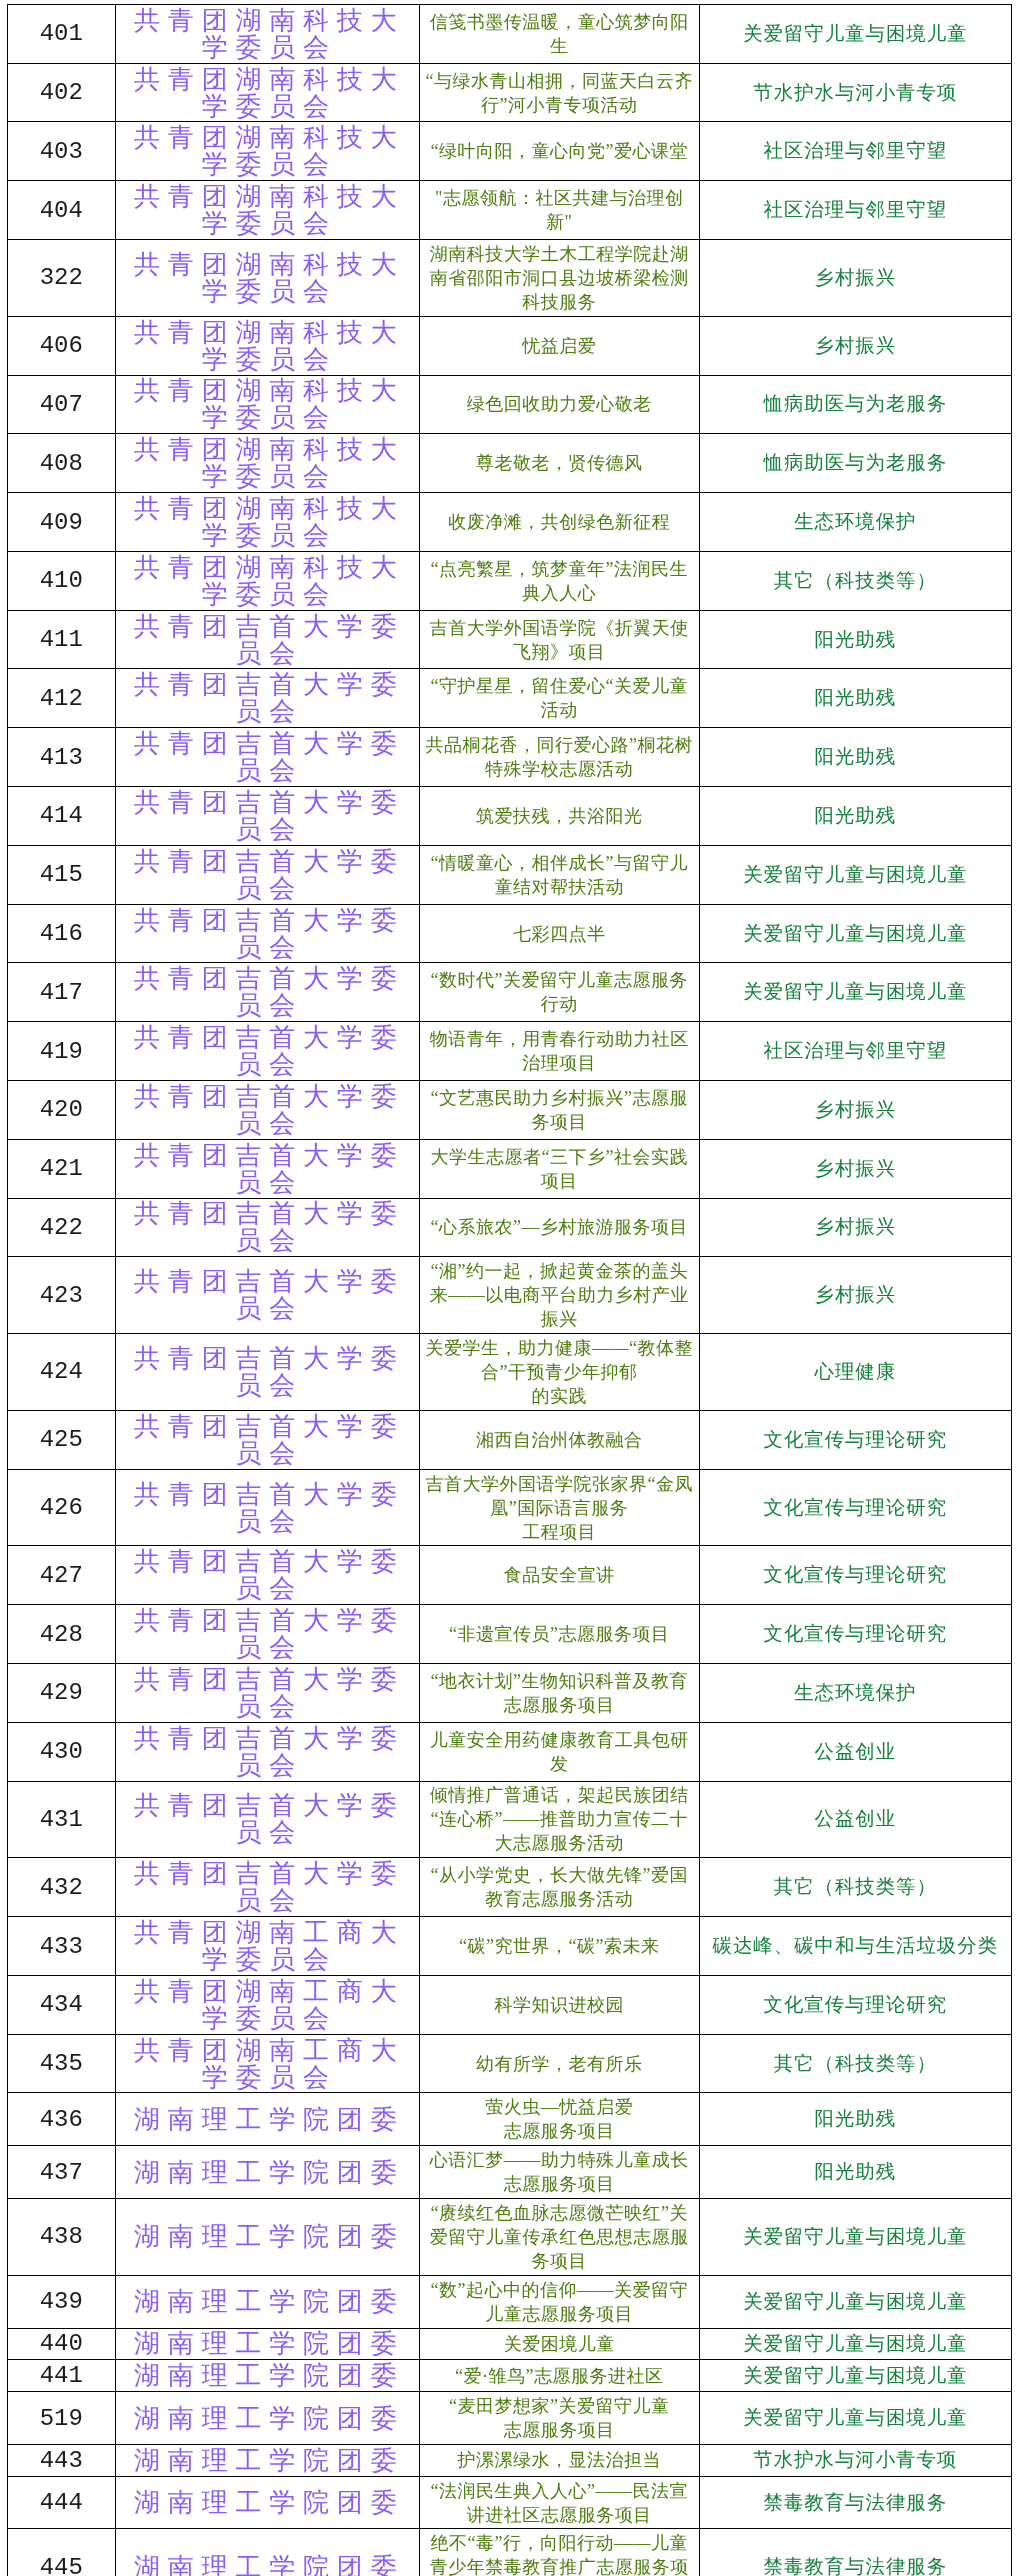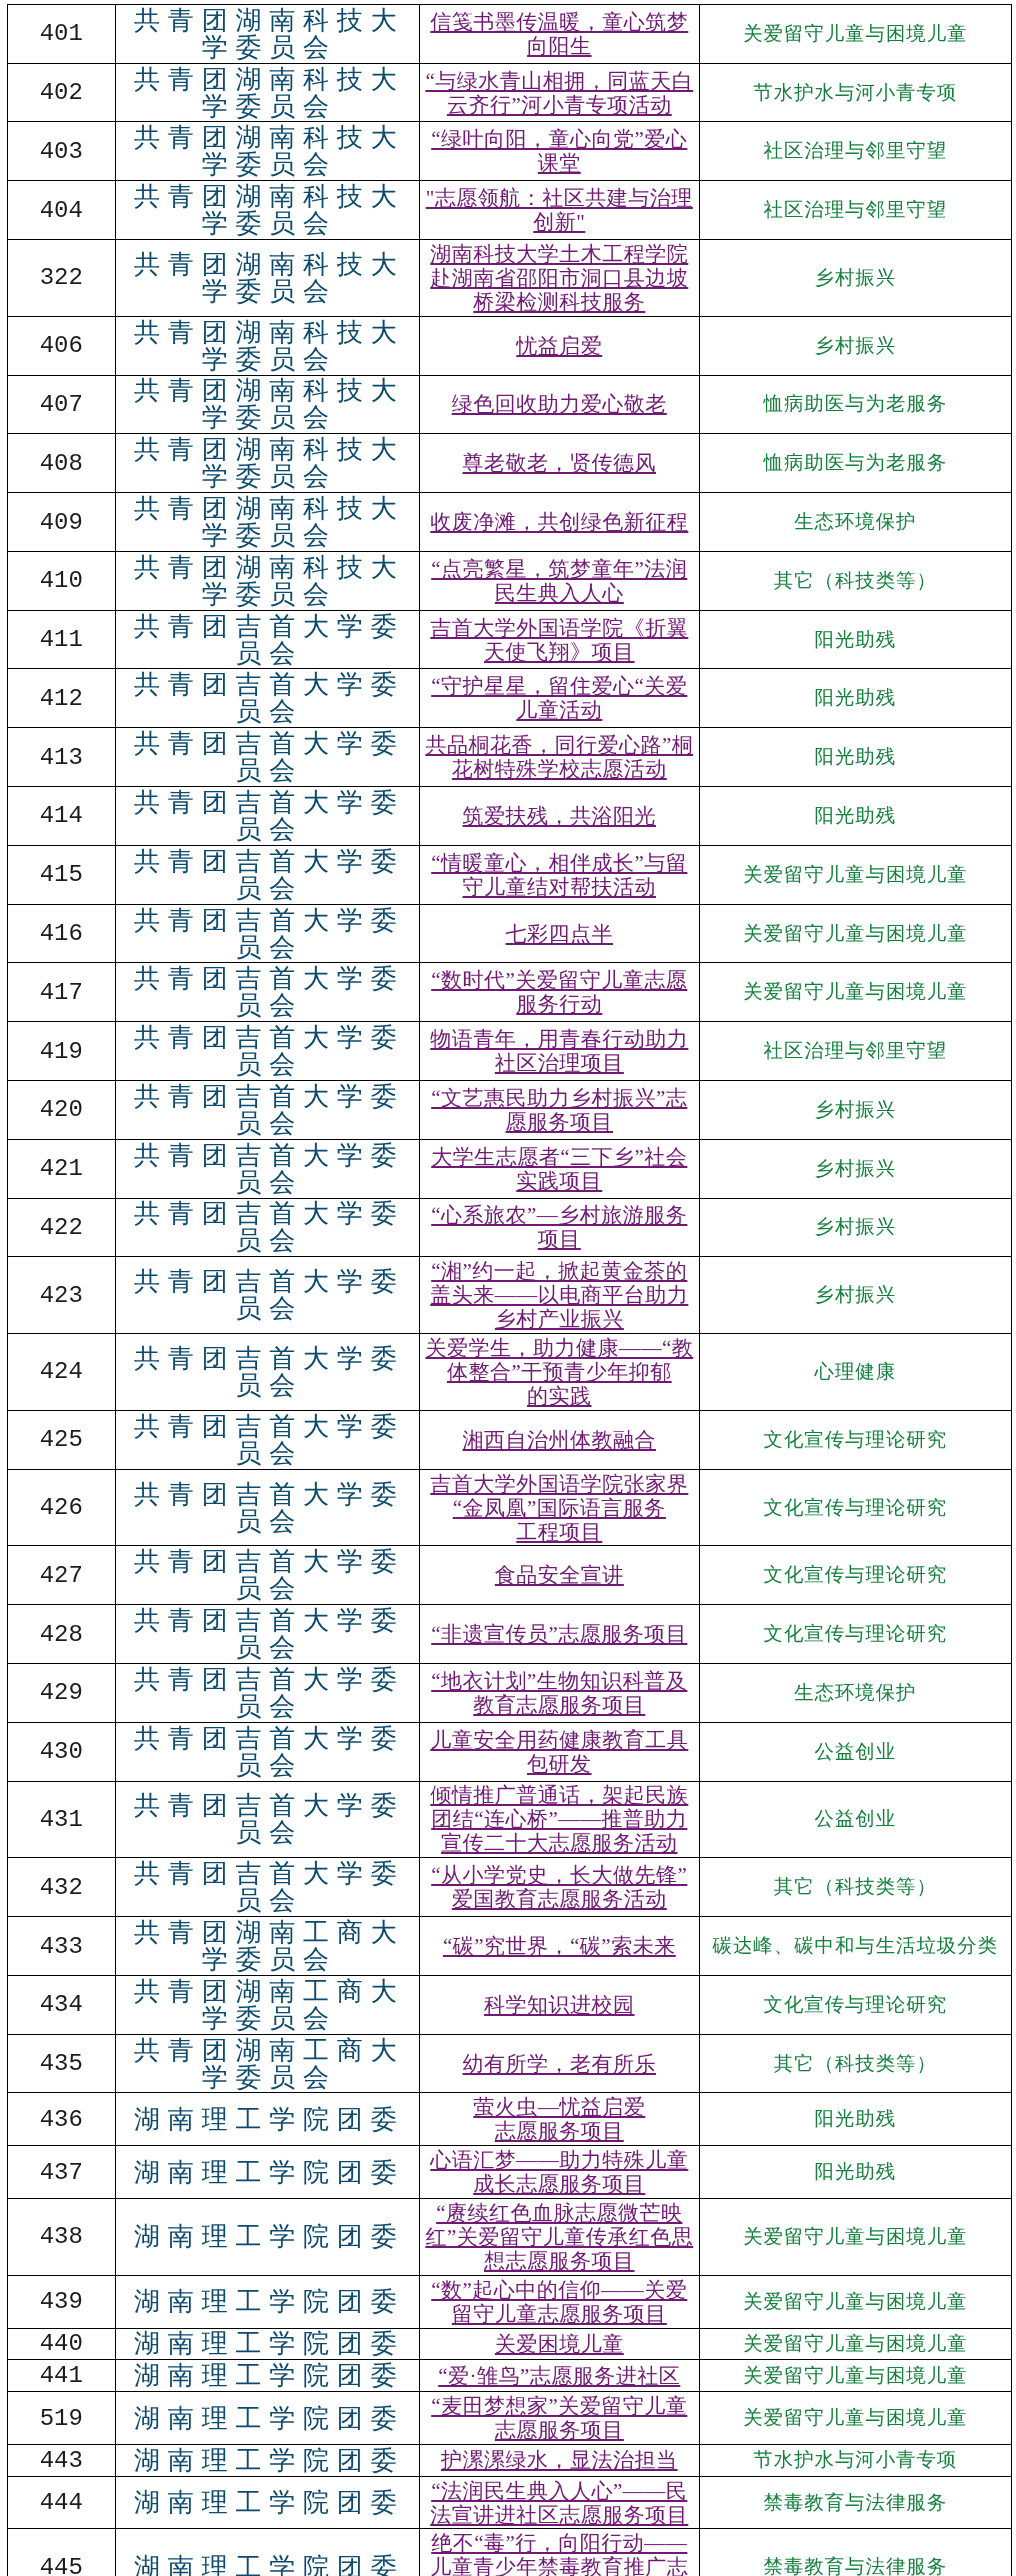--- a/index.html
+++ b/index.html
@@ -32,31 +32,30 @@
     font-family: Liberation Mono, monospace;
     font-size: 24px;
     color: #1c1c1c;
     padding: 1px 1.9px;
   }
   td.org-cell {
     font-size: 26px;
     line-height: 27px;
     letter-spacing: 7.8px;
     padding: 1.9px 3.9px 1.9px 7.8px;
-    color: #0c4a6e;
+    color: #8b5cf6;
     margin-top: 20px;
   }
   td.project-cell {
-    font-size: 21px;
+    font-size: 18px;
     line-height: 24px;
     letter-spacing: 0.5px;
     padding: 1.9px 3.9px;
     white-space: pre-line;
-    color: #701a75;
-    text-decoration: underline;
+    color: #4d7c0f;
   }
   td.category-cell {
     font-size: 19.4px;
     line-height: 24px;
     letter-spacing: 1px;
     padding: 1.9px 3.9px;
     color: #15803d;
   }
 </style>
 </head>

